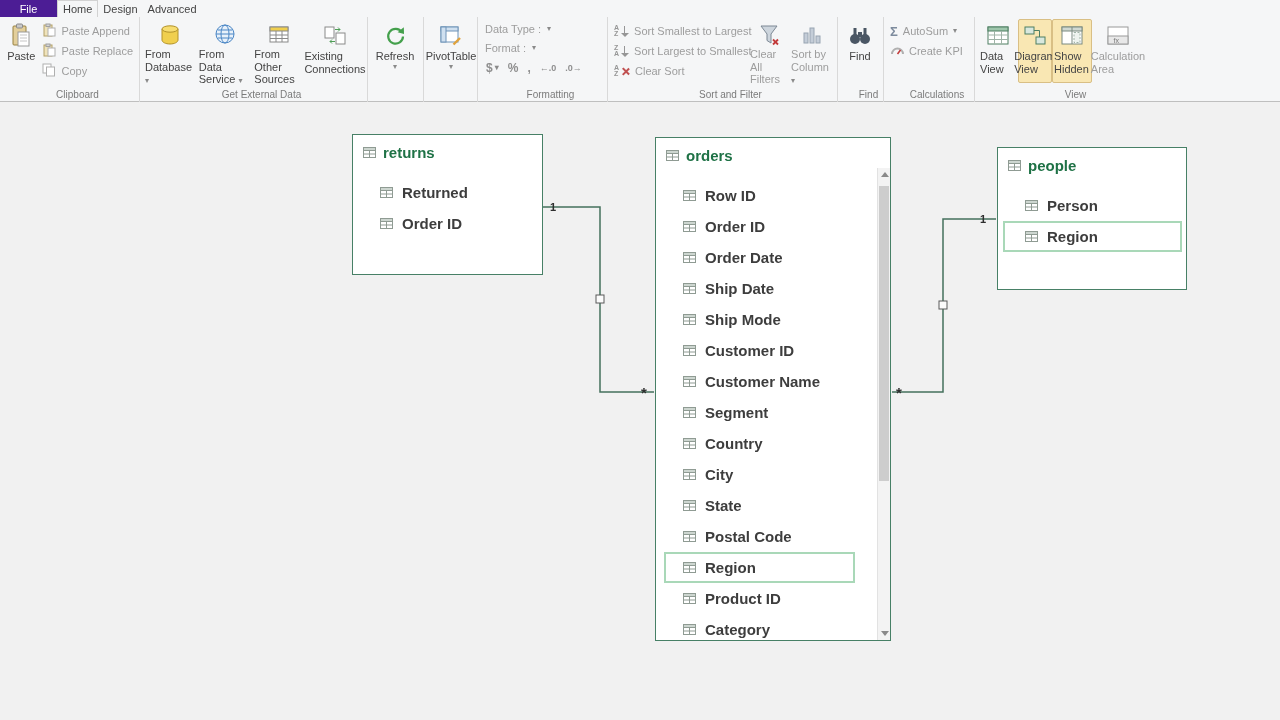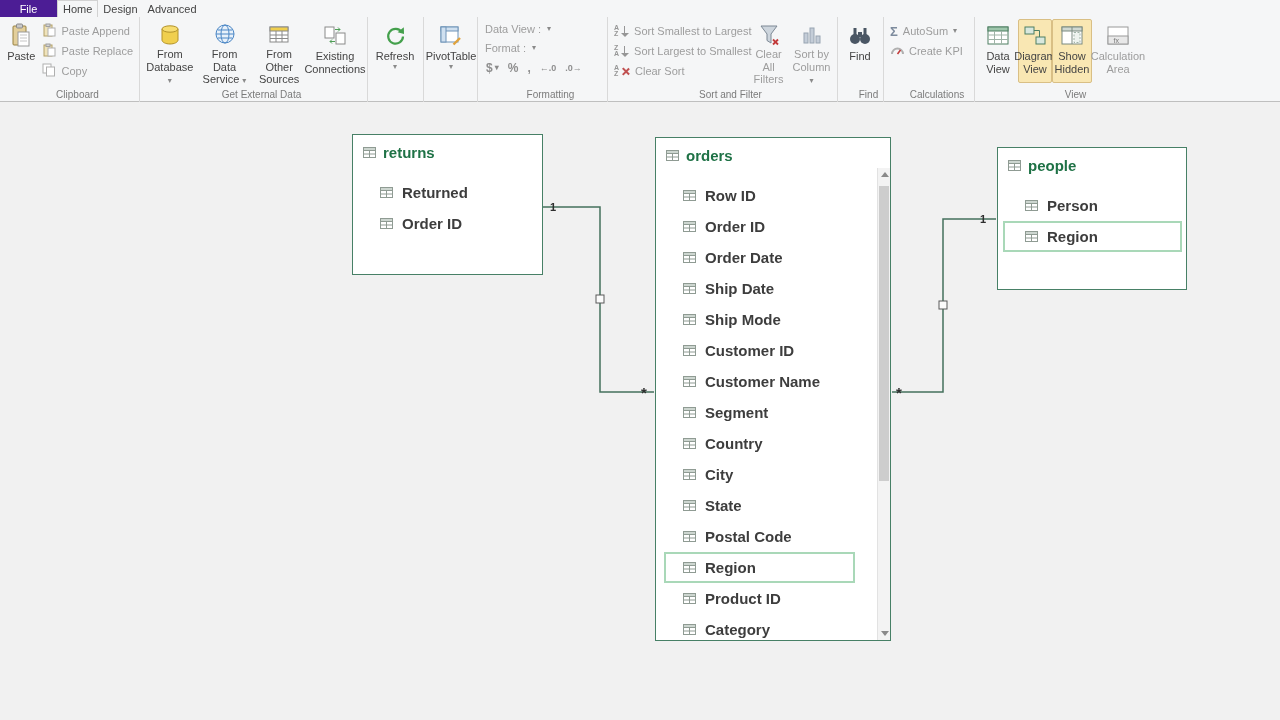--- a/index.html
+++ b/index.html
@@ -21,21 +21,21 @@
   .tab.active { background:#f5f6f7; border:1px solid #d2d2d2; border-bottom:none; }
 
   .groups { display:flex; height:85px; }
   .grp { flex:0 0 auto; position:relative; border-right:1px solid #d9d9d9;
          padding:2px 3px 15px 3px; }
   .grp-label { position:absolute; bottom:2px; left:16px; right:0; text-align:center;
                font-size:10px; color:#7b7b7b; white-space:nowrap; }
 
   .bigbtn { display:inline-flex; flex-direction:column; align-items:center;
             justify-content:flex-start; height:64px; font-size:11px; color:#444;
-            text-align:center; line-height:1.15; padding:2px 1px; vertical-align:top;
+            line-height:1.15; padding:2px 1px; vertical-align:top;
             border:1px solid transparent; border-radius:2px; }
   .bigbtn .ic { height:28px; display:flex; align-items:center; justify-content:center; }
   .bigbtn.selected { background:#f9e7b3; border:1px solid #d9bf85; }
   .caret { font-size:8px; color:#8a8a8a; line-height:1; }
   .disabled, .disabled .cap { color:#9d9d9d !important; }
 
   .smallcol { display:flex; flex-direction:column; justify-content:flex-start; padding-top:2px; }
   .smallrow { display:flex; align-items:center; gap:5px; height:20px; font-size:11px;
               color:#444; padding:0 3px; white-space:nowrap; }
   .smallrow.disabled { color:#9d9d9d; }
@@ -236,21 +236,21 @@
           </svg>
         </span>
         <span class="cap">PivotTable</span>
         <span class="caret">▾</span>
       </div>
       <div class="grp-label"></div>
     </div>
 
     <div class="grp" style="width:130px">
       <div class="frow">
-        <span>Data View :</span>
+        <span>Data Type :</span>
         <span class="caret">▾</span>
       </div>
       <div class="frow">
         <span>Format :</span>
         <span class="caret">▾</span>
       </div>
       <div class="fmtbtns">
         <span class="fmtbtn">
           <span>$</span>
           <span class="caret">▾</span>

